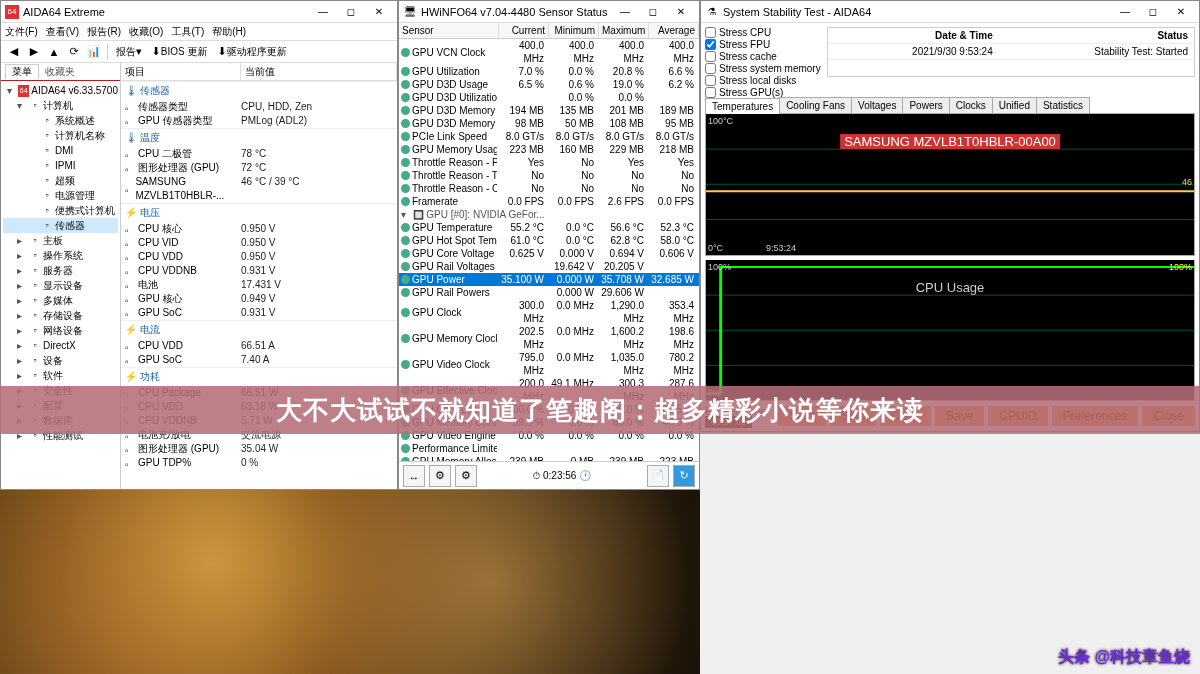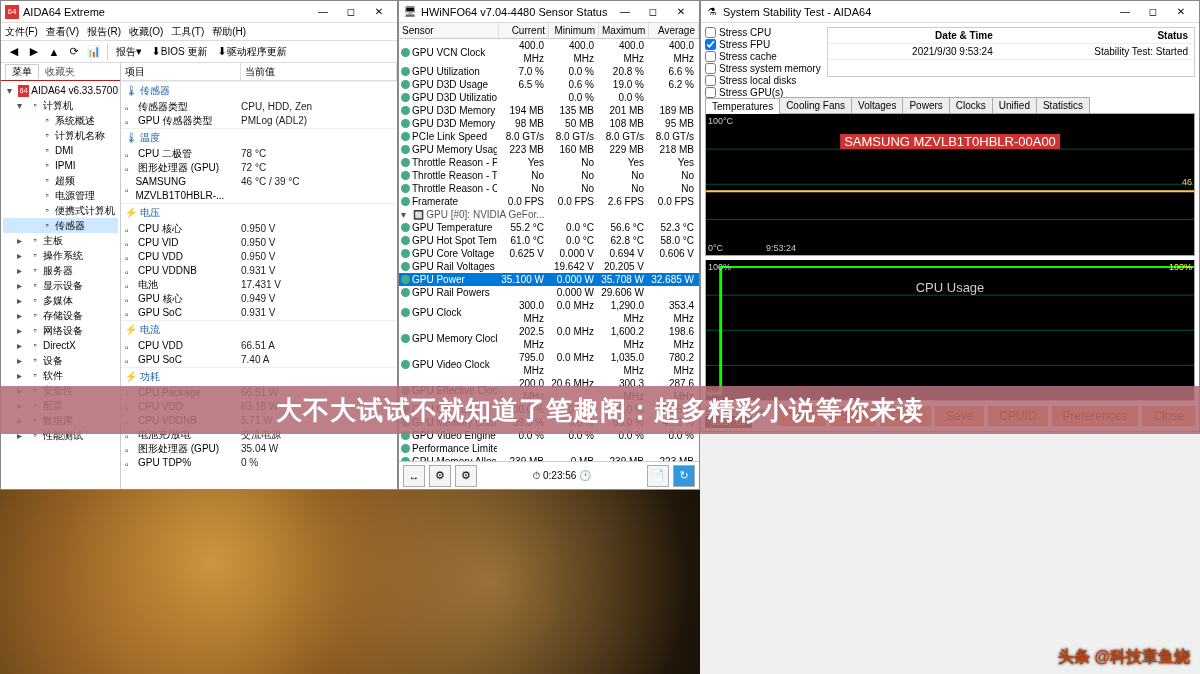--- a/index.html
+++ b/index.html
@@ -90,21 +90,21 @@
 #cpup .grid div{border:1px solid #8ac;background:#eaf3fb}
 #cpup .stats{display:grid;grid-template-columns:1fr 1fr 1fr;gap:2px 8px;font-size:9px}
 #cpup .stats .lb{color:#555}
 #cpup .stats .vb{font-size:13px}
 
 #desk{position:absolute;left:0;top:490px;width:700px;height:184px;background:radial-gradient(circle at 30% 40%,#d4a142 0%,#8b5a1f 30%,#3a2810 70%,#1a1208 100%);overflow:hidden}
 #desk::before{content:"";position:absolute;inset:0;background:radial-gradient(circle at 70% 50%,rgba(200,150,80,0.6) 0%,transparent 40%),radial-gradient(circle at 20% 70%,rgba(180,120,50,0.5) 0%,transparent 35%)}
 
 #banner{position:absolute;left:0;top:386px;width:1200px;height:48px;background:rgba(180,110,120,0.88);display:flex;align-items:center;justify-content:center;font-size:26px;font-weight:bold;color:#fff;letter-spacing:1px;z-index:100}
 
-#wm{position:absolute;right:10px;bottom:6px;font-size:16px;color:#c2410c;font-weight:bold;text-shadow:0 0 3px #000;z-index:101}
+#wm{position:absolute;right:10px;bottom:6px;font-size:16px;color:#6d28d9;font-weight:bold;text-shadow:0 0 3px #000;z-index:101}
 </style>
 </head>
 <body>
 
 <div id="aida" class="win">
   <div class="titlebar">
     <span class="ico" style="background:#d33;color:#fff;font-size:8px">64</span>
     <span class="ttl">AIDA64 Extreme</span>
     <div class="winbtns">
       <span>—</span>
@@ -523,21 +523,21 @@
         <div class="hrow ">
           <span class="sn"><span class="cir"></span>GPU Video Clock</span>
           <span class="vc">795.0 MHz</span>
           <span class="vc">0.0 MHz</span>
           <span class="vc">1,035.0 MHz</span>
           <span class="vc">780.2 MHz</span>
         </div>
         <div class="hrow ">
           <span class="sn"><span class="cir"></span>GPU Effective Clock</span>
           <span class="vc">200.0 MHz</span>
-          <span class="vc">20.6 MHz</span>
+          <span class="vc">49.1 MHz</span>
           <span class="vc">300.3 MHz</span>
           <span class="vc">287.6 MHz</span>
         </div>
         <div class="hrow ">
           <span class="sn"><span class="cir"></span>GPU Core Load</span>
           <span class="vc">100.0 %</span>
           <span class="vc">0.0 %</span>
           <span class="vc">100.0 %</span>
           <span class="vc">89.5 %</span>
         </div>

